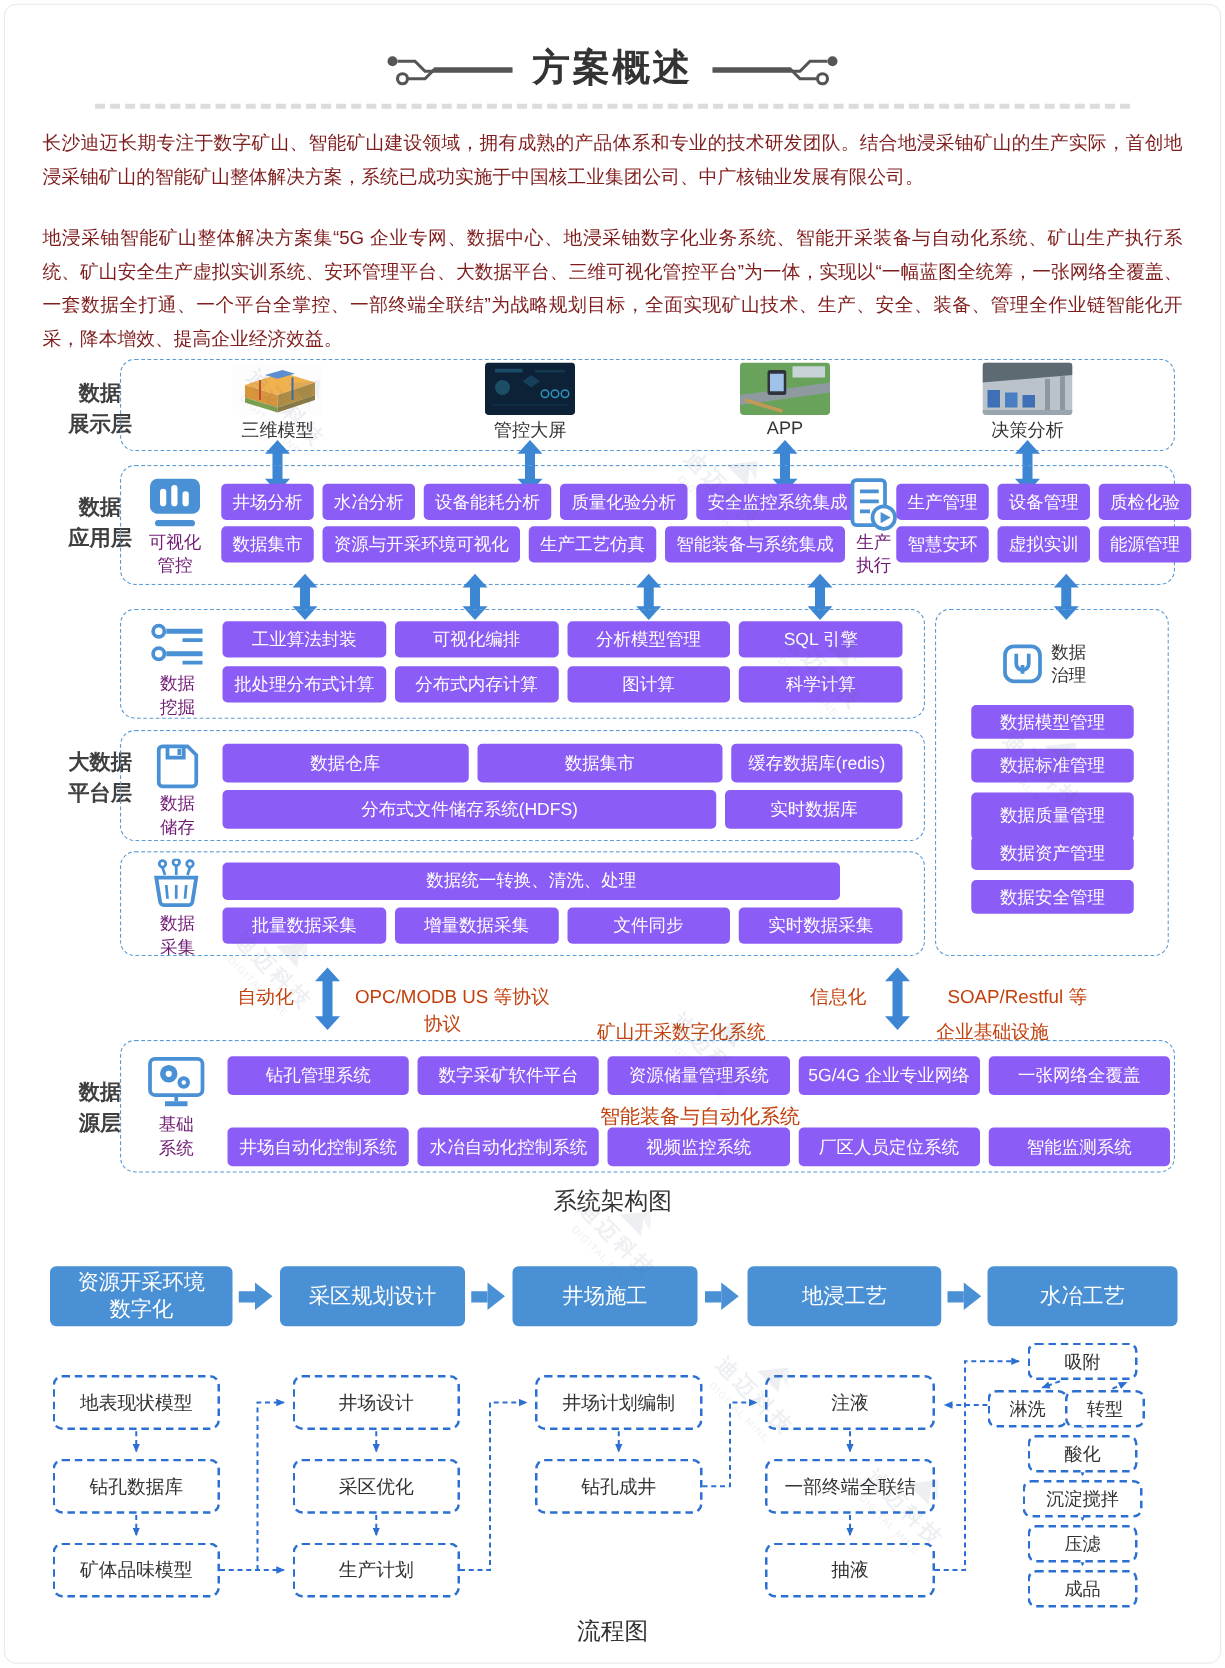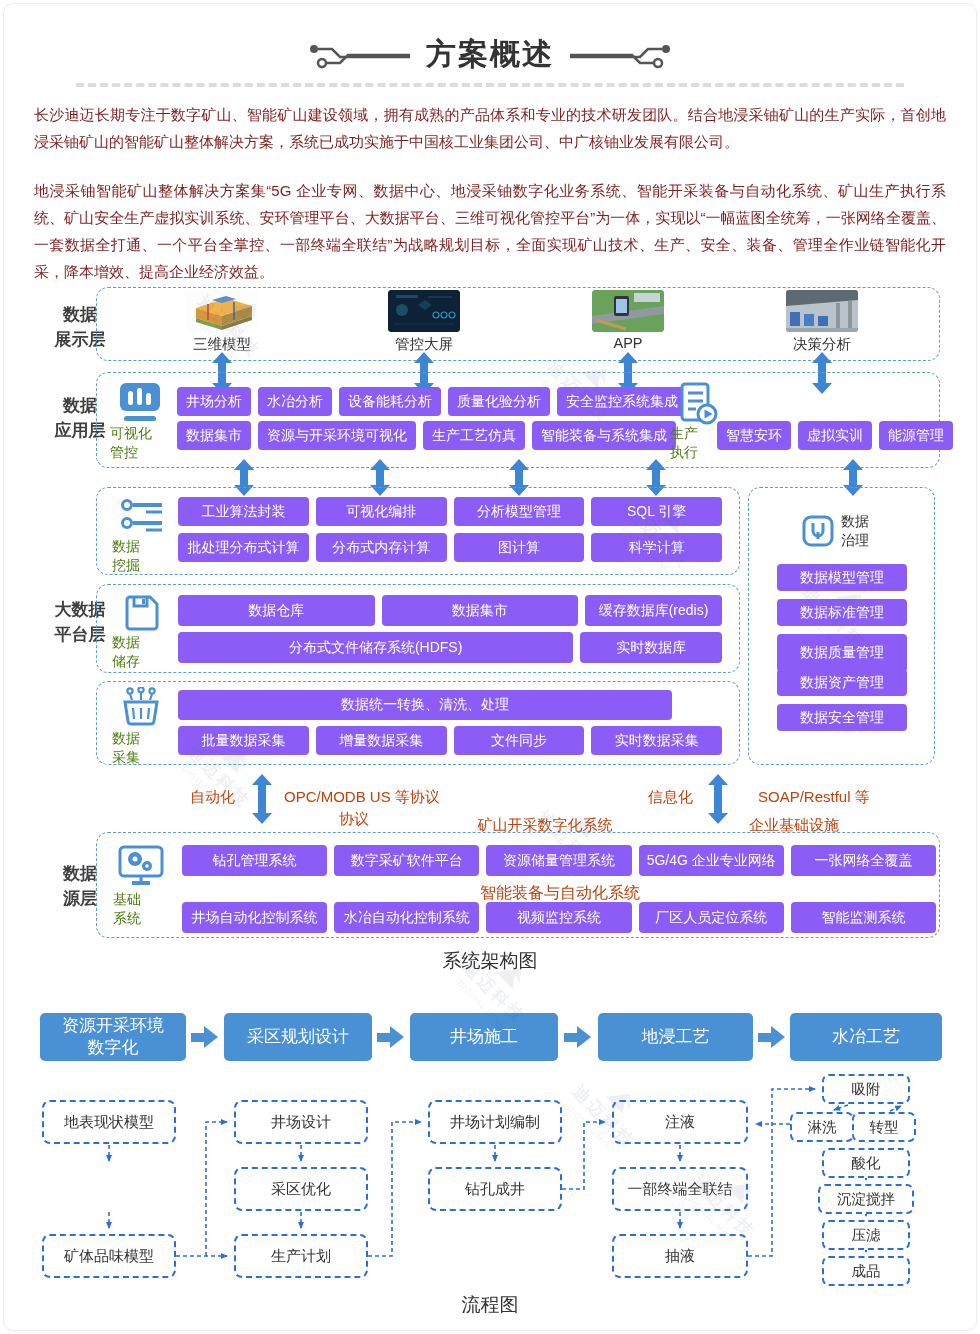--- a/index.html
+++ b/index.html
@@ -8,21 +8,21 @@
   font-family:"Liberation Sans","DejaVu Sans",sans-serif;overflow:hidden}
 .frame{position:absolute;inset:3px;border:1px solid #ececec;border-radius:10px;pointer-events:none}
 .hdr{position:absolute;top:34px;left:0;width:100%;display:flex;align-items:center;justify-content:center;gap:14px}
 .title{font-size:30px;font-weight:bold;color:#333;letter-spacing:2px}
 .deco{width:104px;height:30px}
 .deco.flip{transform:scaleX(-1)}
 .hdr-divider{position:absolute;left:76px;right:76px;top:83px;border-top:4px dashed #dcdcdc}
 .para{position:absolute;left:34px;width:912px;font-size:15px;line-height:1.8;color:#7f1d1d;text-align:justify}
 .dash-box{position:absolute;border:1px dashed #5b9bd5;border-radius:12px;background:transparent}
 .layer-label{position:absolute;font-size:17px;font-weight:bold;color:#3f3f3f;white-space:pre-line;text-align:center;line-height:1.45}
-.sub-label{position:absolute;font-size:14px;color:#4d7c0f;white-space:pre-line;line-height:1.35}
+.sub-label{position:absolute;font-size:14px;color:#701a75;white-space:pre-line;text-align:center;line-height:1.35}
 .icon{position:absolute}
 .thumb{position:absolute;width:90px;text-align:center}
 .thumb svg{width:72px;height:42px;border-radius:3px;display:block;margin:0 auto}
 .thumb-label{font-size:14.5px;color:#333;margin-top:3px}
 .btn-row{position:absolute;display:flex;gap:7px}
 .btn{height:29px;display:flex;align-items:center;justify-content:center;background:#8b5cf6;color:#fff;
   font-size:14px;border-radius:4px;padding:0 9px;white-space:nowrap}
 .btn-row.fixed .btn{flex:1;padding:0 2px}
 .btn-row.h31 .btn{height:31px}
 .btn.abs{position:absolute;padding:0 2px}
@@ -185,20 +185,25 @@
     <rect x="2" y="2" width="26" height="36" rx="3" fill="#fff" stroke="#4a90d5" stroke-width="3"></rect>
     <line x1="8" y1="11" x2="23" y2="11" stroke="#4a90d5" stroke-width="3"></line>
     <line x1="8" y1="19" x2="23" y2="19" stroke="#4a90d5" stroke-width="3"></line>
     <line x1="8" y1="27" x2="16" y2="27" stroke="#4a90d5" stroke-width="3"></line>
     <circle cx="27" cy="32" r="9" fill="#fff" stroke="#4a90d5" stroke-width="3"></circle>
     <path d="M24.5 27.5 l8 4.5 -8 4.5 z" fill="#4a90d5"></path>
   </svg>
   <div class="sub-label" style="left:670px;top:424px;width:58px">生产
 执行</div>
 
+  <div class="btn-row" style="left:717px;top:387px">
+    <div class="btn">生产管理</div>
+    <div class="btn">设备管理</div>
+    <div class="btn">质检化验</div>
+  </div>
   <div class="btn-row" style="left:717px;top:421px">
     <div class="btn">智慧安环</div>
     <div class="btn">虚拟实训</div>
     <div class="btn">能源管理</div>
   </div>
 
   <div class="dblarrow" style="left:234px;top:459px;height:37px">
       <i></i>
     </div>
   <div class="dblarrow" style="left:370px;top:459px;height:37px">
@@ -358,20 +363,21 @@
       <b></b>
     </div>
   <div class="stage" style="left:598px;top:1013px;width:155px">地浸工艺</div>
   <div class="flow-arrow" style="left:758px;top:1026px">
       <i></i>
       <b></b>
     </div>
   <div class="stage" style="left:790px;top:1013px;width:152px">水冶工艺</div>
 
   <div class="pbox" style="left:42px;top:1100px;width:134px;height:44px">地表现状模型</div>
+  <div class="pbox" style="left:42px;top:1167px;width:134px;height:44px">钻孔数据库</div>
   <div class="pbox" style="left:42px;top:1234px;width:134px;height:44px">矿体品味模型</div>
 
   <div class="pbox" style="left:234px;top:1100px;width:134px;height:44px">井场设计</div>
   <div class="pbox" style="left:234px;top:1167px;width:134px;height:44px">采区优化</div>
   <div class="pbox" style="left:234px;top:1234px;width:134px;height:44px">生产计划</div>
 
   <div class="pbox" style="left:428px;top:1100px;width:134px;height:44px">井场计划编制</div>
   <div class="pbox" style="left:428px;top:1167px;width:134px;height:44px">钻孔成井</div>
 
   <div class="pbox" style="left:612px;top:1100px;width:136px;height:44px">注液</div>

